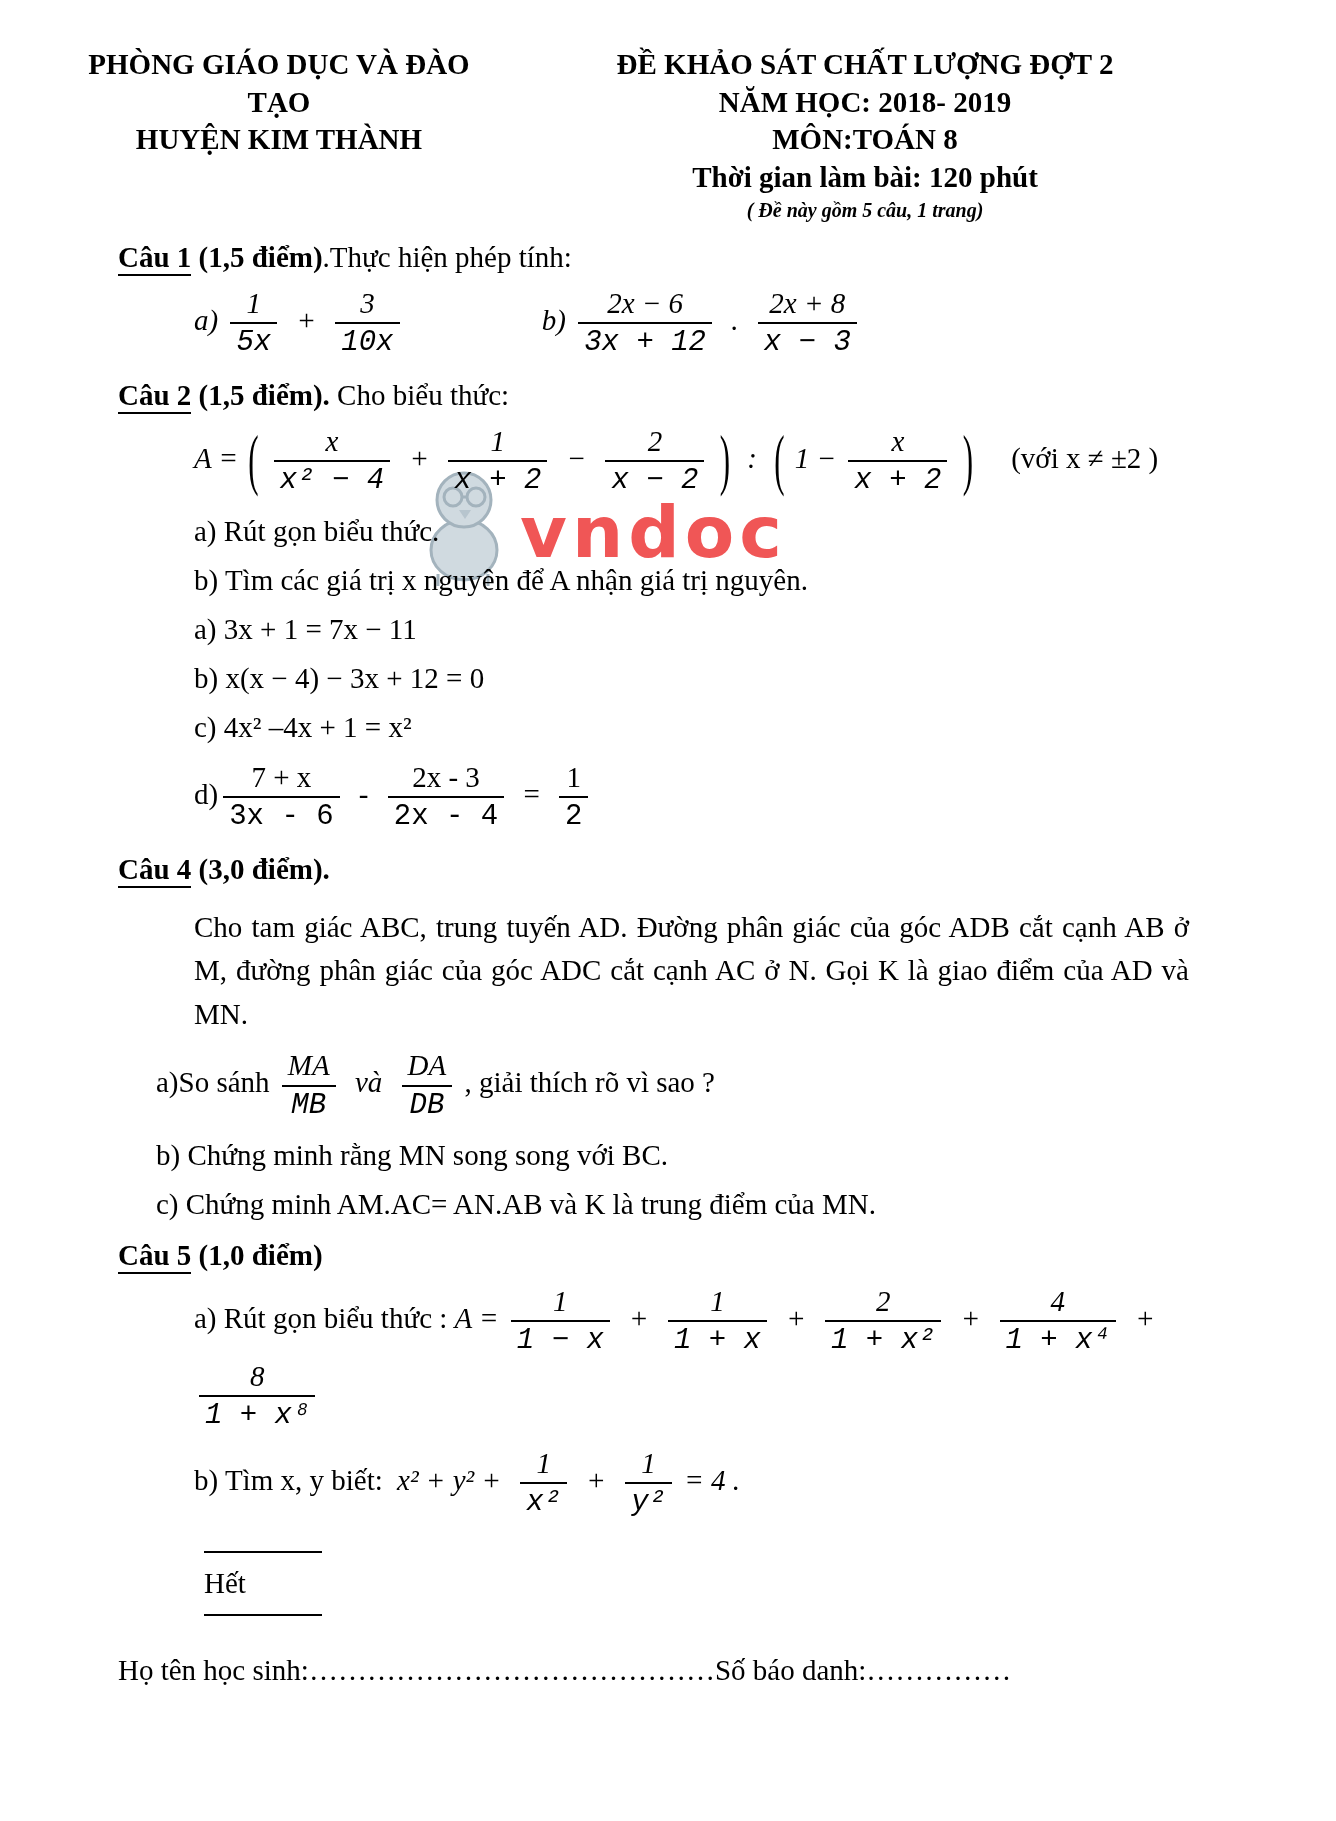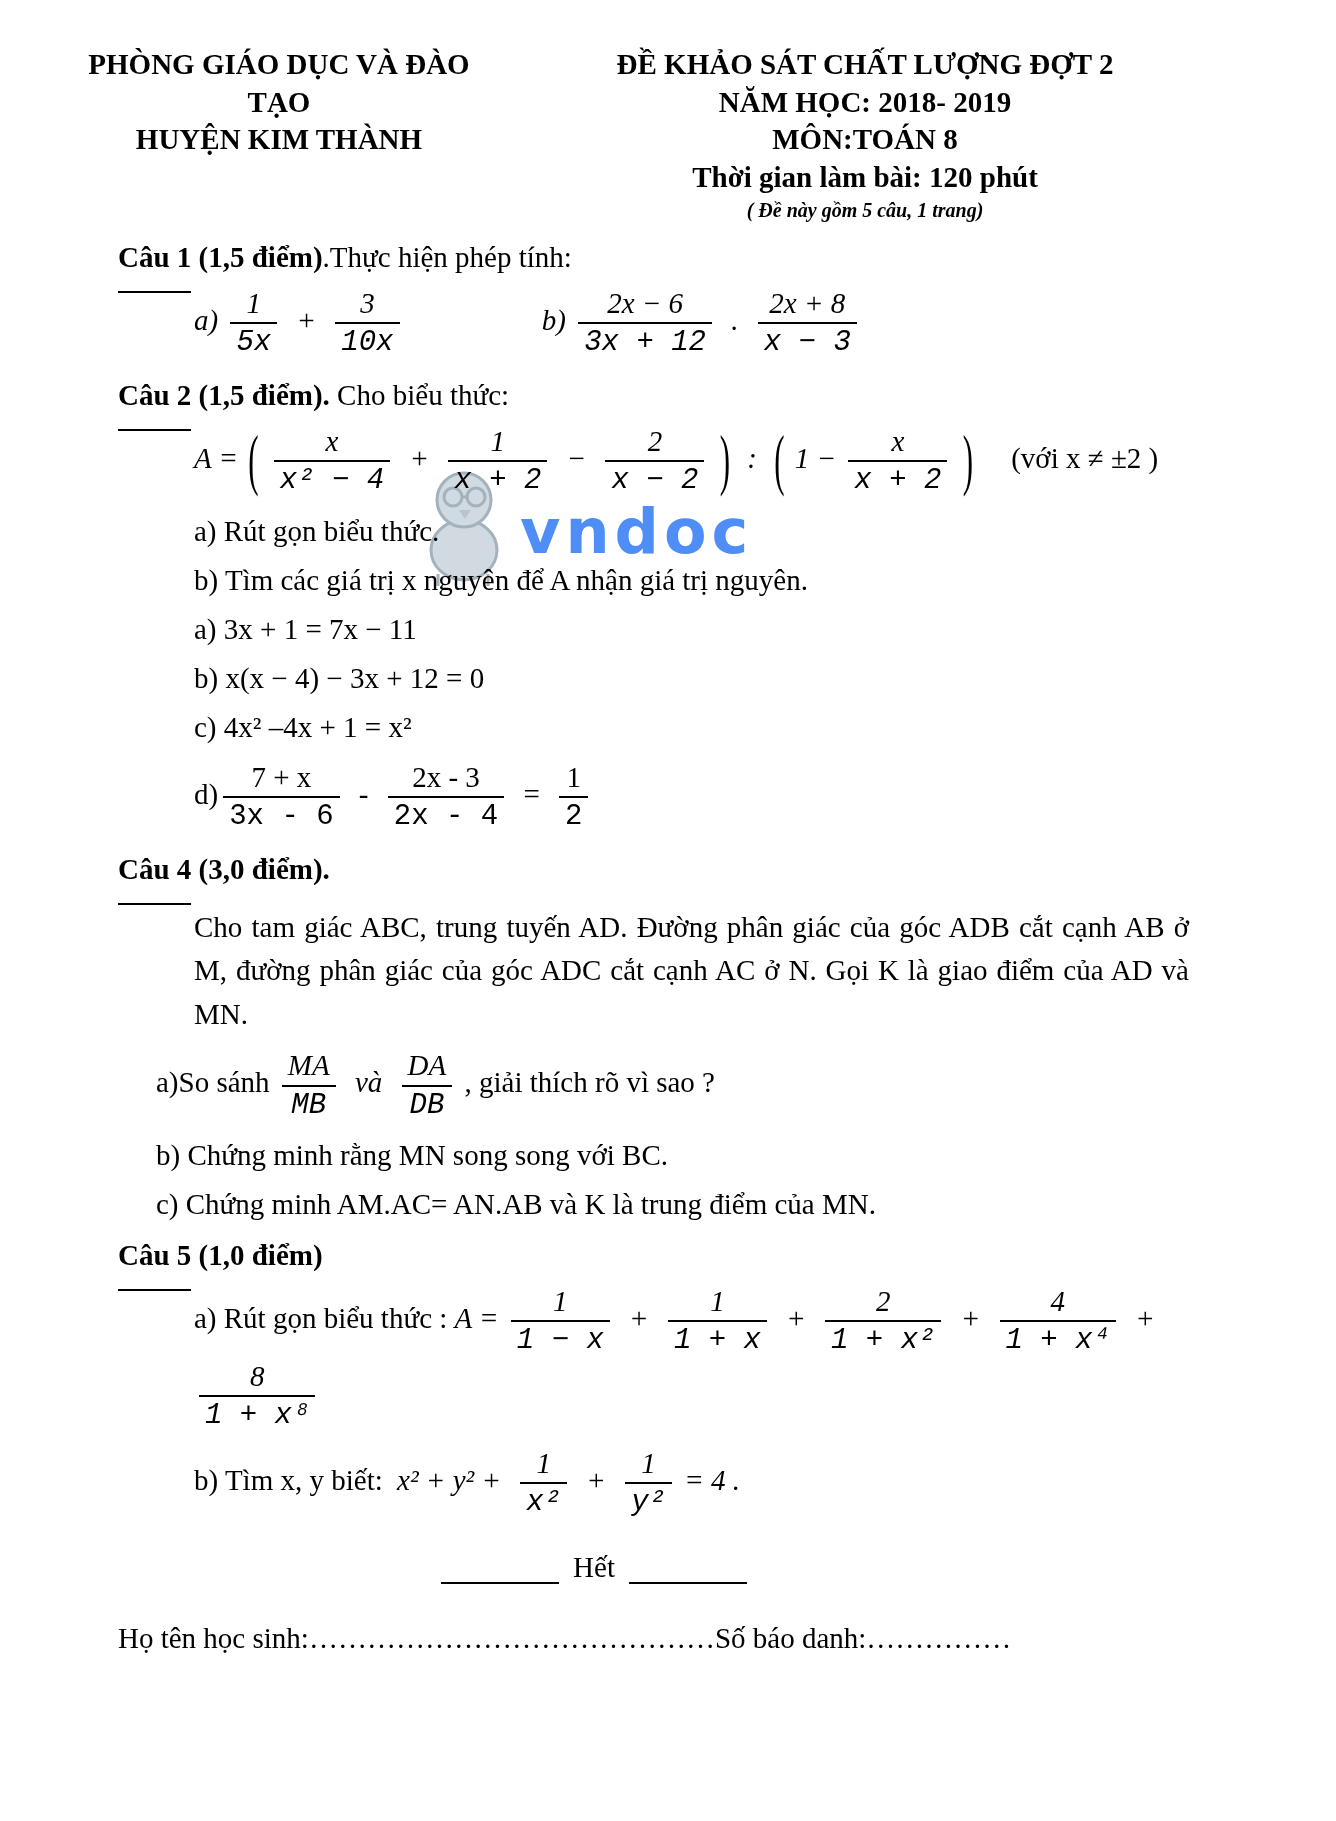--- a/index.html
+++ b/index.html
@@ -11,47 +11,47 @@
   .page{position:relative;z-index:1;padding:46px 80px 0 84px;}
 
   
   .hdr{display:flex;font-weight:bold;line-height:1.3;}
   .hdr-left{width:390px;text-align:center;}
   .hdr-right{flex:1;text-align:center;}
   .hdr-note{font-style:italic;font-size:20px;}
 
   
   .q-head{margin:18px 0 8px;padding-left:34px;}
-  .q-title{font-weight:bold;border-bottom:2.5px solid #000;padding-bottom:18px;}
+  .q-title{font-weight:bold;border-bottom:2.5px solid #000;padding-bottom:1px;}
   .bold{font-weight:bold;}
 
   
   .math{font-style:italic;}
   .frac{display:inline-block;vertical-align:middle;text-align:center;margin:0 5px;line-height:1.12;}
   .frac .num{display:block;padding:1px 6px 3px;}
   .frac .den{display:block;border-top:2px solid #000;padding:3px 6px 1px;font-family:Liberation Mono, monospace;}
   .op{margin:0 7px;}
   .bigp{display:inline-block;vertical-align:middle;transform:scaleY(2.15);font-size:31px;margin:0 3px;font-style:normal;font-weight:400;}
   .cond{font-style:normal;margin-left:28px;}
 
   .row{margin:12px 0;}
   .line{margin:16px 0;}
   .ind1{padding-left:110px;}
   .ind2{padding-left:72px;}
   .q1b-group{margin-left:130px;}
   .q4-body{padding-left:110px;width:995px;text-align:justify;line-height:1.5;margin:20px 0 8px;}
 
   
-  .het-row{display:flex;align-items:flex-end;justify-content:center;width:780px;margin:30px 0 6px 120px;gap:14px;}
+  .het-row{display:flex;align-items:flex-start;justify-content:center;width:780px;margin:30px 0 6px 120px;gap:14px;flex-direction:column;}
   .dash{width:118px;border-top:2.5px solid #000;}
   .footer{margin-top:38px;padding-left:34px;}
 
   
   .watermark{position:absolute;left:408px;top:462px;z-index:0;display:flex;align-items:center;opacity:.9;}
-  .wm-text{font-family:"DejaVu Sans","Liberation Sans",sans-serif;font-weight:bold;font-size:62px;color:#3b82f6;letter-spacing:5px;line-height:1;}
+  .wm-text{font-family:"DejaVu Sans","Liberation Sans",sans-serif;font-weight:bold;font-size:72px;color:#ef4444;letter-spacing:5px;line-height:1;}
 </style>
 </head>
 <body>
 
 <div class="watermark">
   <span>
     <svg width="112" height="132" viewBox="0 0 112 132" aria-hidden="true">
       <g fill="#ccd6dd" stroke="#9aabb6" stroke-width="3">
         <ellipse cx="56" cy="88" rx="33" ry="30"></ellipse>
         <circle cx="56" cy="38" r="27"></circle>

